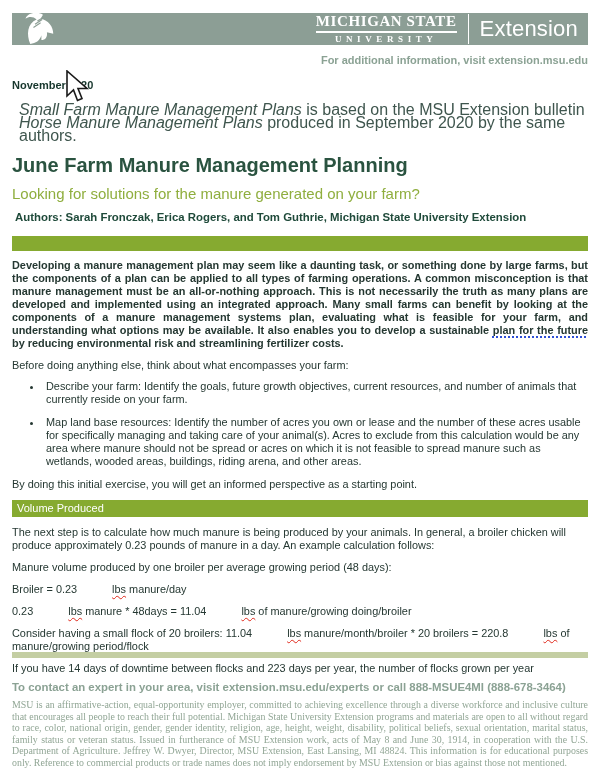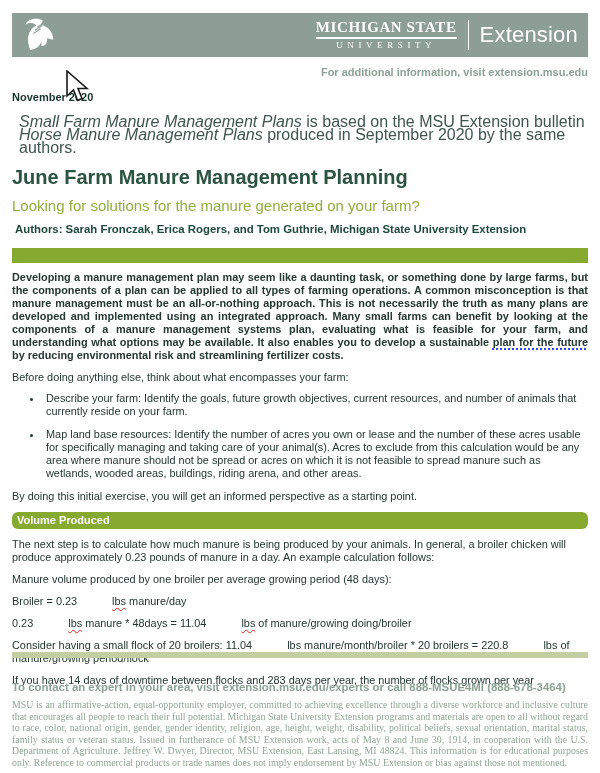--- a/index.html
+++ b/index.html
@@ -17,50 +17,50 @@
   *{box-sizing:border-box;}
   html,body{margin:0;padding:0;}
   body{
     width:600px;height:773px;position:relative;overflow:hidden;
     background:#ffffff;color:var(--body-text);
     font-family:"Liberation Sans", sans-serif;
   }
   .page{padding:0 12px;}
   
   .band-header{
-    margin-top:13px;height:44px;background:var(--header-band);
+    margin-top:13px;height:32px;background:var(--header-band);
     display:flex;align-items:center;justify-content:space-between;
     padding:0 10px 0 8px;
   }
   .logo svg{display:block;}
   .brand{display:flex;align-items:center;gap:11px;color:#fff;}
   .wordmark{text-align:center;font-family:"Liberation Serif", serif;line-height:1;}
   .wordmark-top{font-size:15px;font-weight:bold;letter-spacing:.6px;border-bottom:2px solid #fff;padding-bottom:2px;}
-  .wordmark-bottom{font-size:9px;letter-spacing:4.6px;margin-top:2px;font-weight:normal;}
+  .wordmark-bottom{font-size:9px;letter-spacing:4.6px;margin-top:2px;font-weight:bold;}
   .brand-divider{width:1px;height:30px;background:#fff;}
   .division{font-size:22px;font-weight:400;letter-spacing:.2px;}
   .info-line{margin-top:9px;text-align:right;font-weight:bold;font-size:11px;color:var(--sage-text);}
   
   .cursor{position:absolute;left:64px;top:70px;z-index:5;}
   
   .date{margin-top:13px;font-size:11px;font-weight:bold;color:#16362C;}
   .note{margin-top:13px;font-size:16px;line-height:12.8px;color:var(--note-text);margin-left:7px;}
   .note i{font-style:italic;}
   .title{margin-top:12px;font-size:20px;font-weight:bold;color:var(--title-green);}
   .subtitle{margin-top:8px;font-size:15px;font-weight:normal;color:var(--subtitle-green);}
   .authors{margin-top:9px;padding-left:3px;font-size:11.4px;font-weight:bold;color:#1F4A3A;}
   .band-accent{margin-top:13px;height:15px;background:var(--accent-green);}
   
   .lead{margin-top:8px;font-size:10.9px;line-height:13px;font-weight:bold;text-align:justify;}
   .para{margin-top:9px;font-size:10.9px;line-height:13px;}
   .bullets{margin:8px 0 4px 0;padding-left:31px;}
   .bullets li{font-size:10.9px;line-height:13px;margin-bottom:10px;padding-left:3px;}
   .section-heading{
     margin-top:9px;background:var(--accent-green);color:#fff;
-    font-size:11px;font-weight:bold;padding:2px 5px 3px;border-radius:6px;
+    font-size:11px;font-weight:normal;padding:2px 5px 3px;
   }
   .sp{
     text-decoration-line:underline;text-decoration-style:wavy;
     text-decoration-color:#E0281B;text-decoration-thickness:1px;text-underline-offset:2px;padding-left:32px;
   }
   .gr{
     text-decoration-line:underline;text-decoration-style:dotted;
     text-decoration-color:#2E4FD6;text-decoration-thickness:1.5px;text-underline-offset:2px;
   }
   
@@ -132,21 +132,21 @@
   </div>
 
   <div class="para">
     <span>0.23 </span><span class="sp">lbs</span><span> manure * 48days = 11.04 </span><span class="sp">lbs</span><span> of manure/growing doing/broiler</span>
   </div>
 
   <div class="para">
     <span>Consider having a small flock of 20 broilers: 11.04 </span><span class="sp">lbs</span><span> manure/month/broiler * 20 broilers = 220.8 </span><span class="sp">lbs</span><span> of manure/growing period/flock</span>
   </div>
 
-  <div class="para">If you have 14 days of downtime between flocks and 283 days per year, the number of flocks grown per year</div>
+  <div class="para">If you have 14 days of downtime between flocks and 223 days per year, the number of flocks grown per year</div>
 
 </div>
 
 <span class="cursor">
   <svg width="26" height="33" viewBox="0 0 26 33" aria-hidden="true">
     <path d="M3 1 L3 26 L9.5 20 L13.5 30.5 L18 28.5 L14 18.5 L23 18.5 Z" fill="#ffffff" stroke="#1a1a1a" stroke-width="1.6" stroke-linejoin="miter"></path>
   </svg>
 </span>
 
 <div class="footer">

